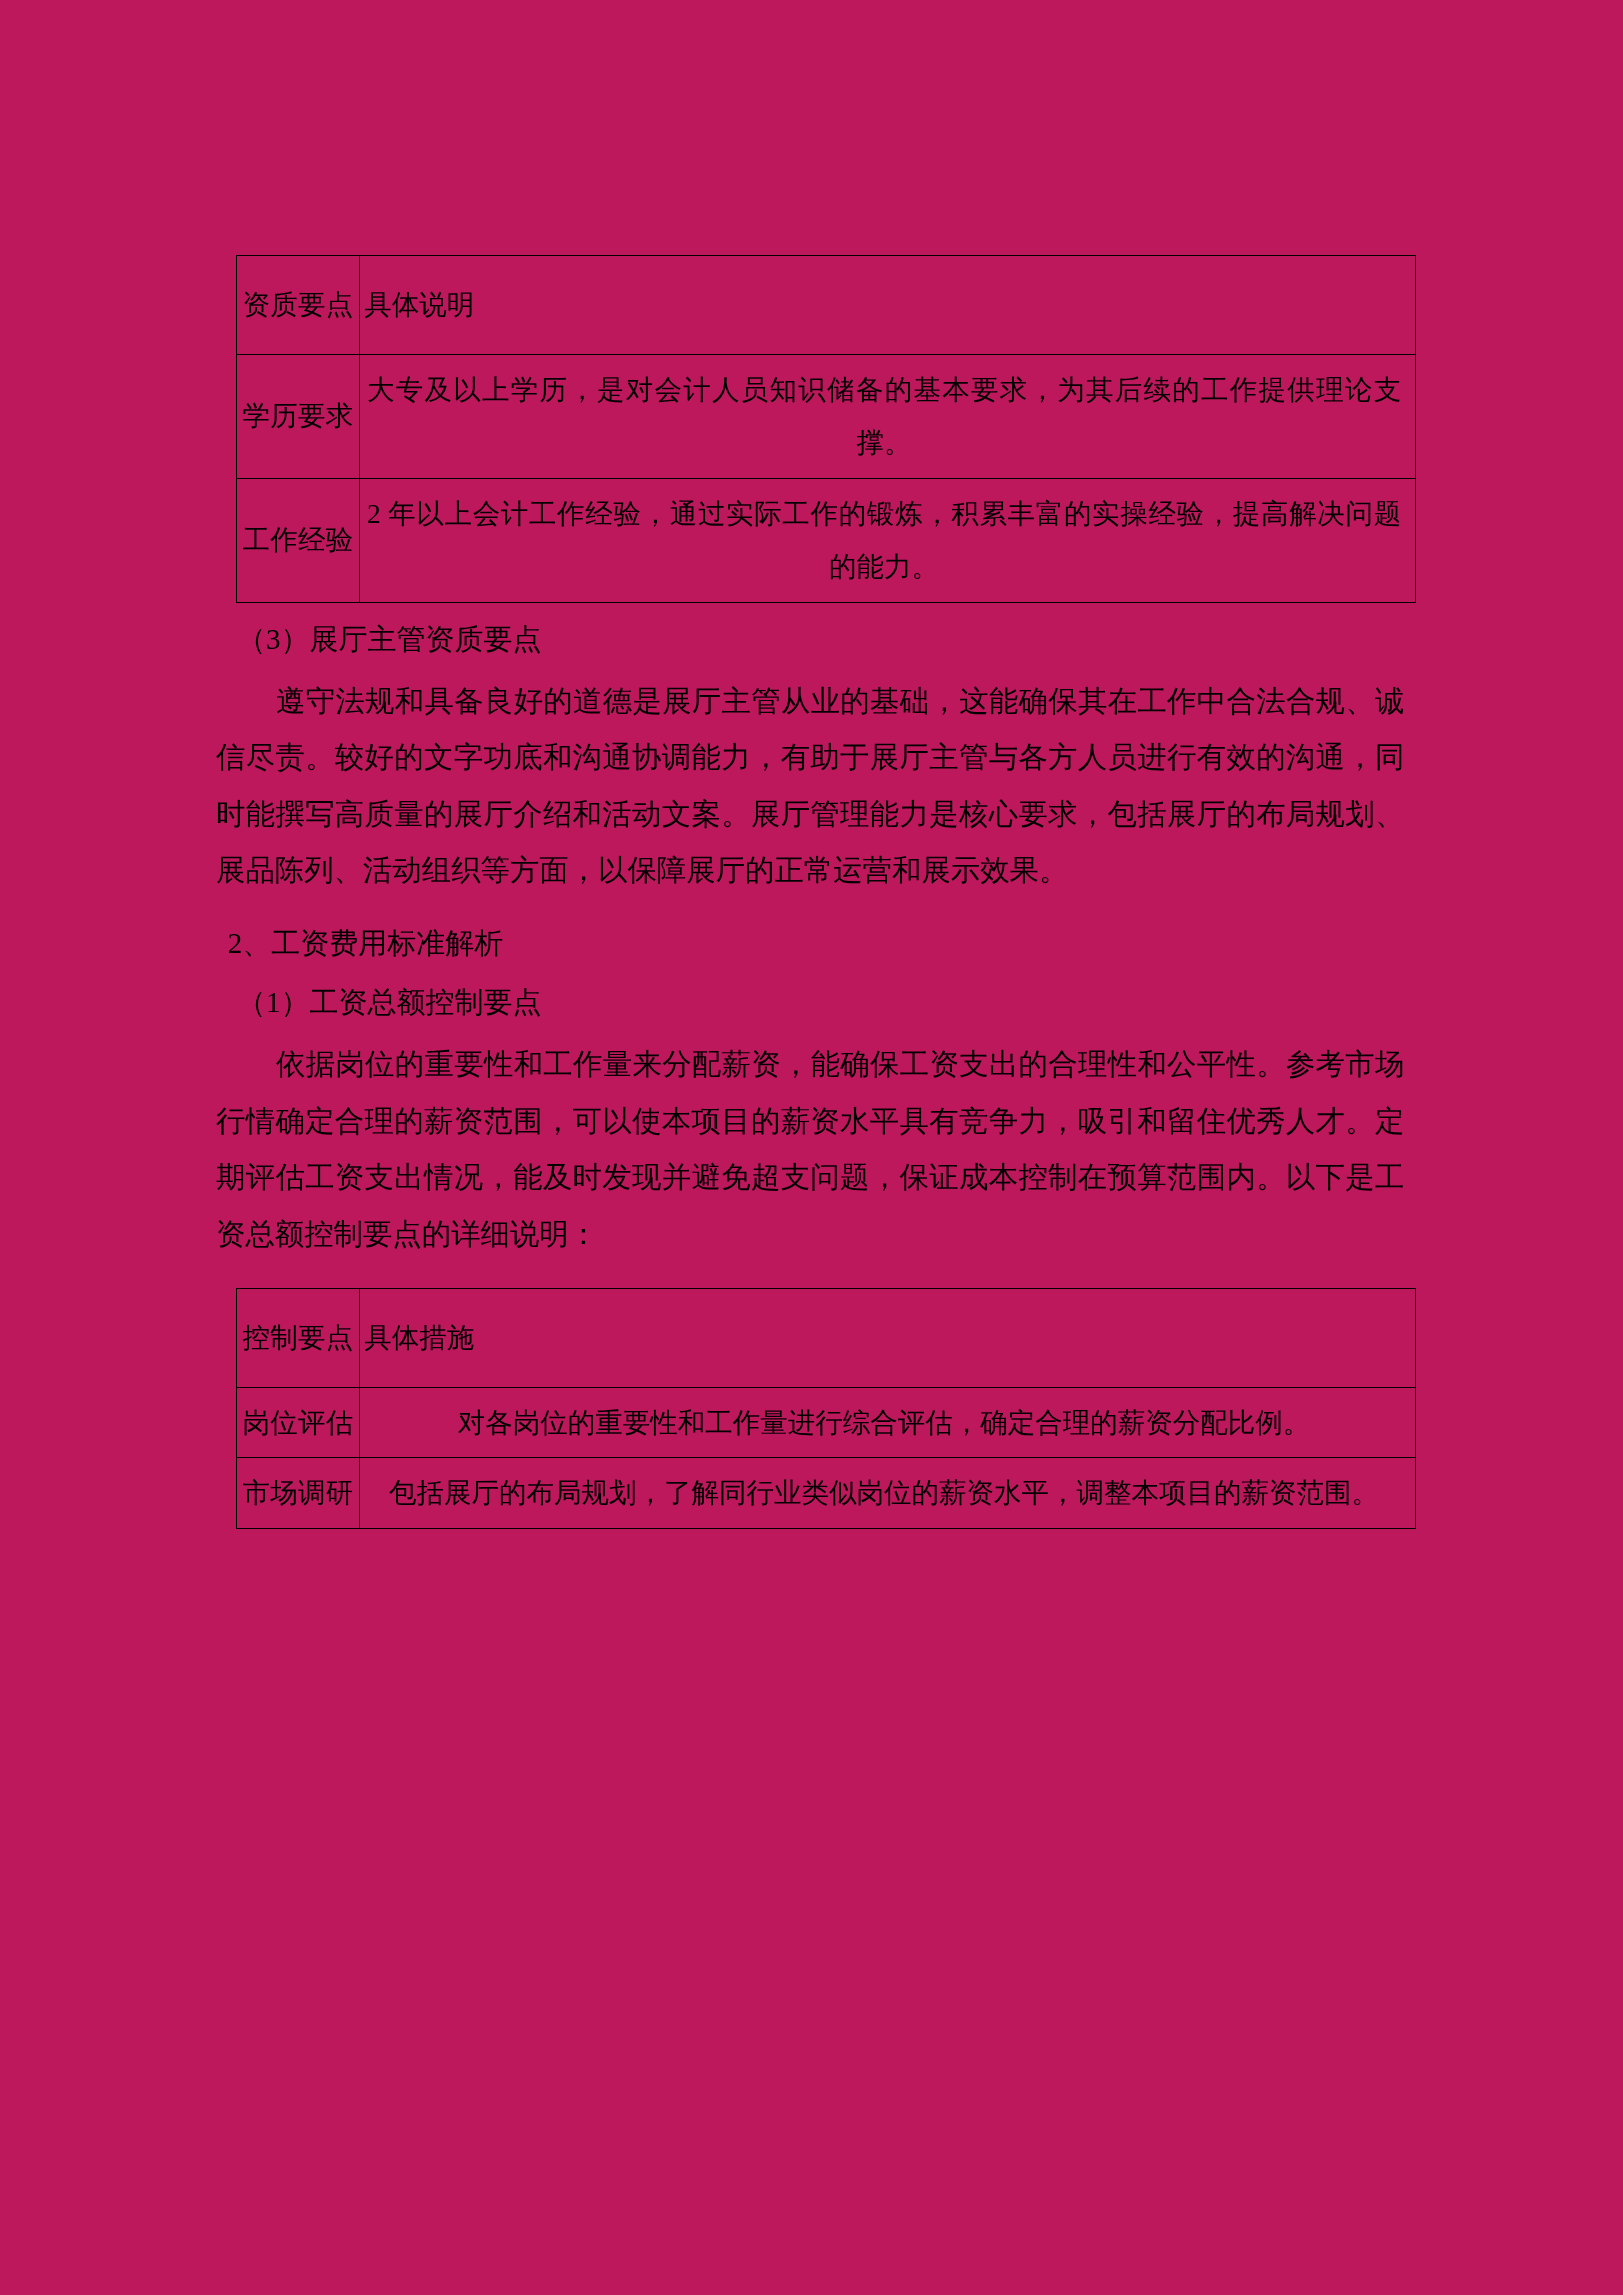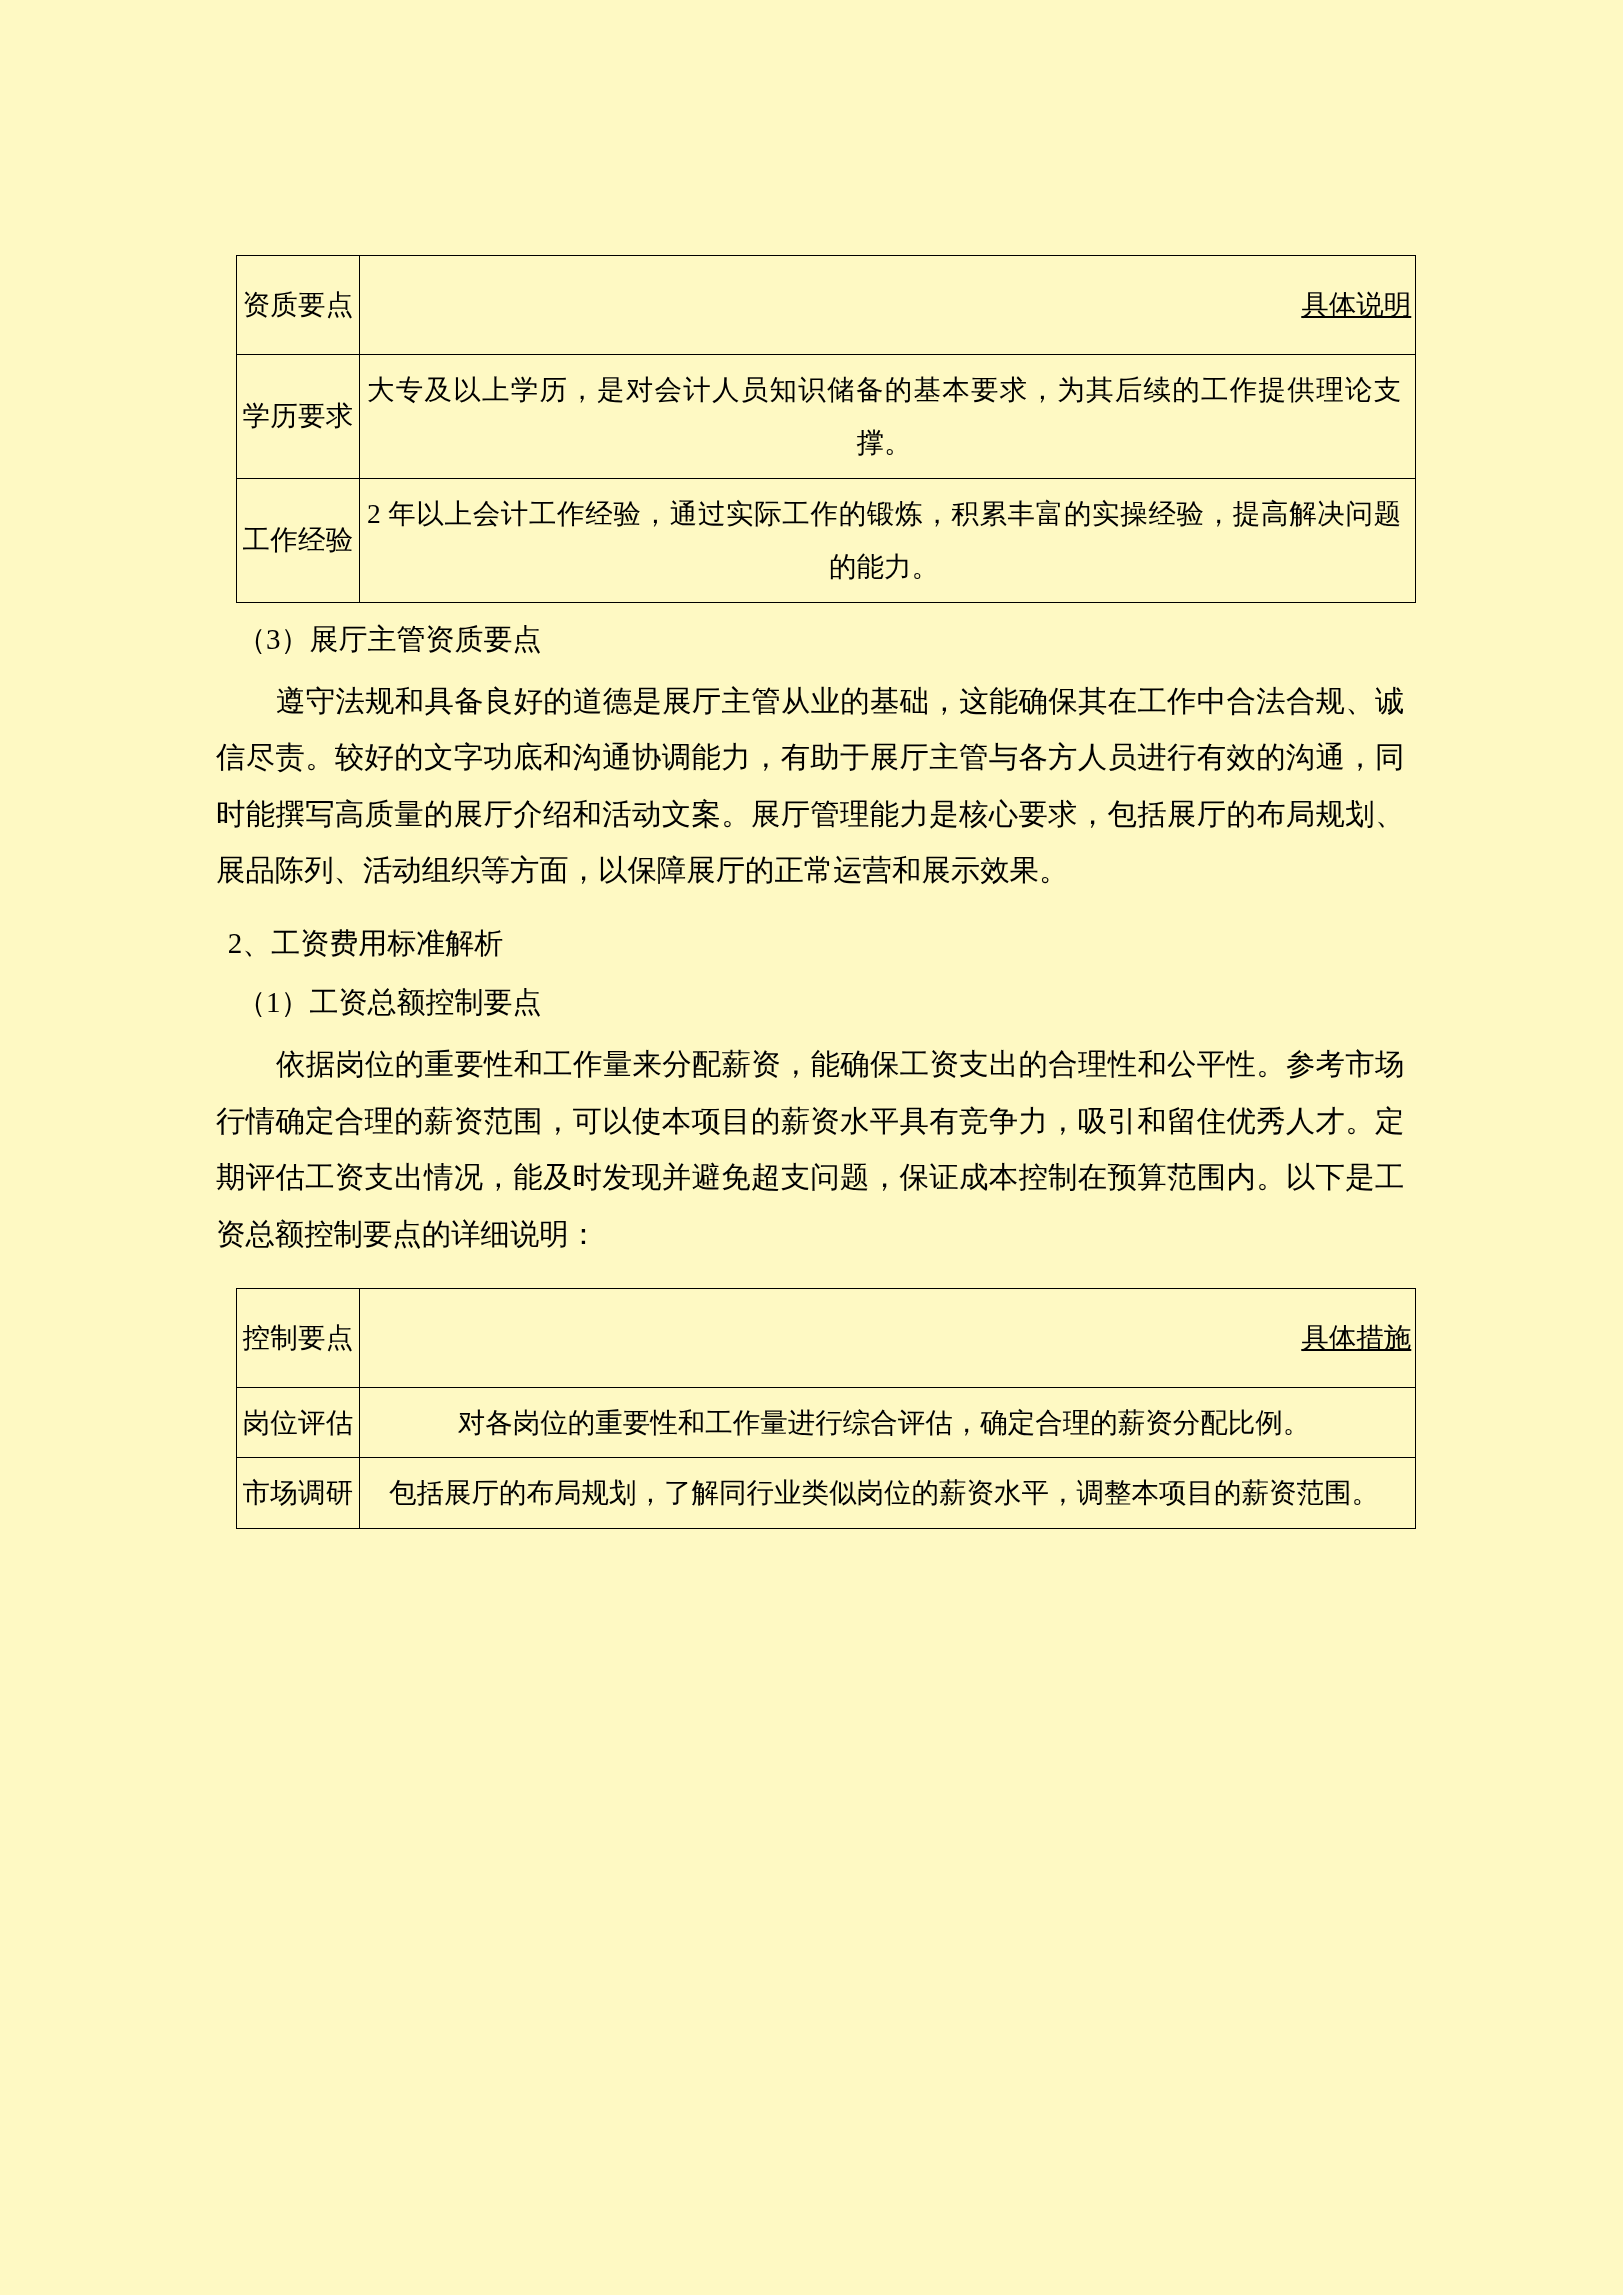--- a/index.html
+++ b/index.html
@@ -5,21 +5,21 @@
 <style>
   html, body {
     margin: 0;
     padding: 0;
     background: #ffffff;
   }
   .page {
     position: relative;
     width: 1623px;
     height: 2295px;
-    background: #fef9c3;
+    background: #be185d;
     box-sizing: border-box;
     padding: 0;
     font-family: "Liberation Serif", "DejaVu Serif", serif;
     color: #000000;
     overflow: hidden;
   }
   .content {
     position: absolute;
     left: 216px;
     top: 0;
@@ -42,22 +42,21 @@
     line-height: 1.95;
     color: #000000;
   }
   table.doc-table td.col-key {
     width: 115px;
     text-align: center;
     letter-spacing: 0.3px;
   }
   table.doc-table td.col-val {
     width: 1047px;
-    text-align: right;
-    text-decoration: underline;
+    text-align: left;
   }
   table.doc-table tr.head-row td {
     padding-top: 22px;
     padding-bottom: 22px;
   }
   table.doc-table td.col-val-just {
     text-align: justify;
     text-align-last: center;
     text-justify: inter-character;
     padding-left: 6.5px;

